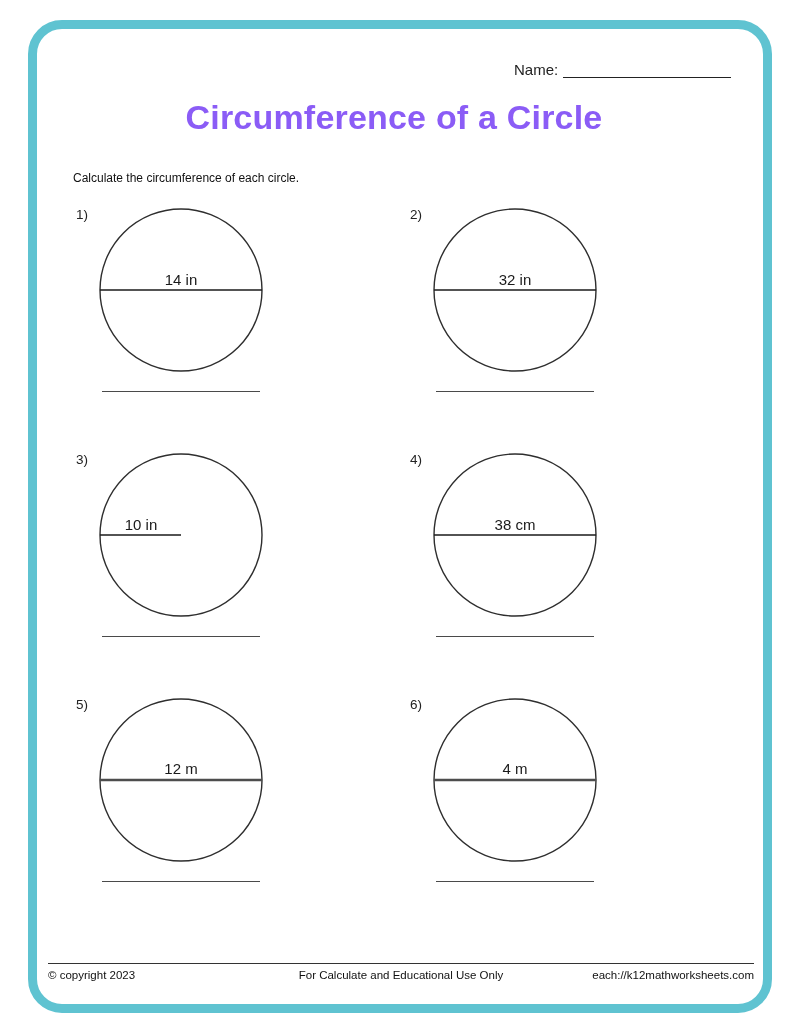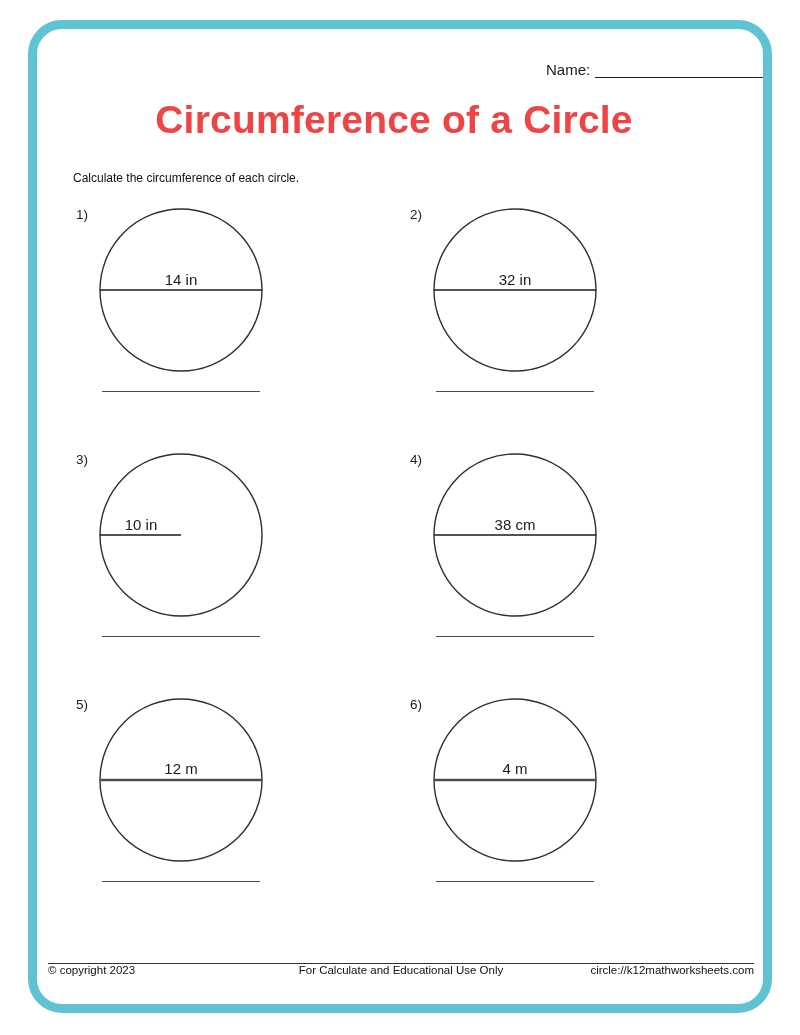--- a/index.html
+++ b/index.html
@@ -25,39 +25,38 @@
     pointer-events: none;
   }
   .name-row {
     position: absolute;
     top: 60px;
     left: 514px;
     display: flex;
     align-items: flex-end;
     font-size: 15px;
     color: #222;
-    margin-left: 32px;
   }
   .name-underline {
     display: inline-block;
     width: 168px;
     height: 17px;
     border-bottom: 1.5px solid #222;
     margin-left: 5px;
   }
   .title {
     position: absolute;
     top: 98px;
     left: 0;
     width: 788px;
     text-align: center;
-    font-size: 39px;
+    font-size: 34px;
     font-weight: 700;
     letter-spacing: 0.2px;
-    color: #ef4444;
+    color: #8b5cf6;
   }
   .instruction {
     position: absolute;
     top: 171px;
     left: 73px;
     font-size: 12px;
     color: #111;
   }
   .problem {
     position: absolute;
@@ -94,20 +93,21 @@
   .p3 { left: 70px;  top: 450px; }
   .p4 { left: 404px; top: 450px; }
   .p5 { left: 70px;  top: 695px; }
   .p6 { left: 404px; top: 695px; }
   .footer {
     position: absolute;
     left: 48px;
     top: 963px;
     width: 706px;
     border-top: 1.5px solid #333;
+    padding-top: 5px;
     display: flex;
     align-items: baseline;
     font-size: 11.5px;
     color: #111;
   }
   .footer .left   { flex: 1; text-align: left; }
   .footer .center { flex: 1.6; text-align: center; }
   .footer .right  { flex: 1; text-align: right; }
 </style>
 </head>
@@ -180,14 +180,14 @@
     <circle cx="111" cy="85" r="81" fill="none" stroke="#2e2e2e" stroke-width="1.4"></circle>
     <line x1="30" y1="85" x2="192" y2="85" stroke="#4d4d4d" stroke-width="2.4"></line>
     <text x="111" y="79" text-anchor="middle">4 m</text>
   </svg>
   <div class="answer-line"></div>
 </div>
 
 <div class="footer">
   <span class="left">© copyright 2023</span>
   <span class="center">For Calculate and Educational Use Only</span>
-  <span class="right">circle://k12mathworksheets.com</span>
+  <span class="right">each://k12mathworksheets.com</span>
 </div>
 
 </body></html>

